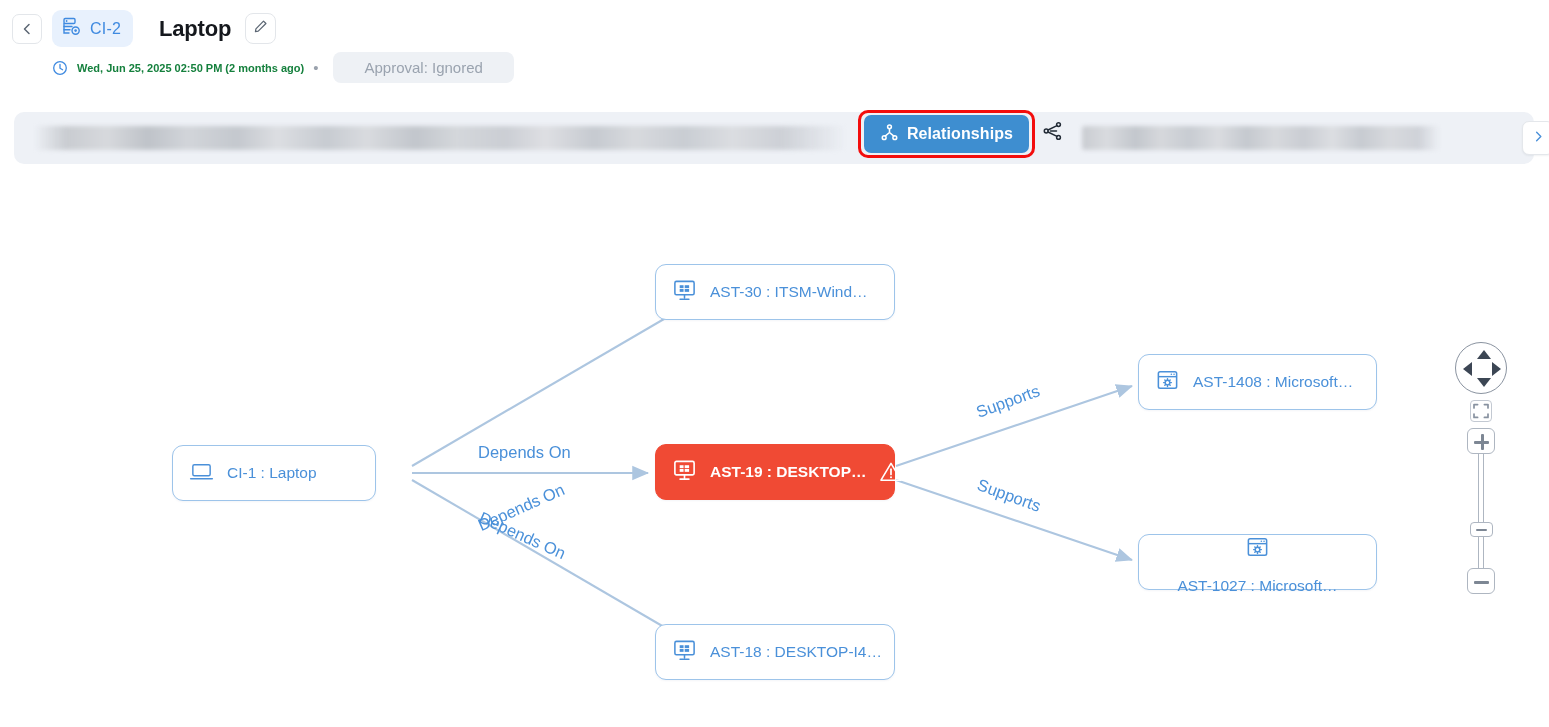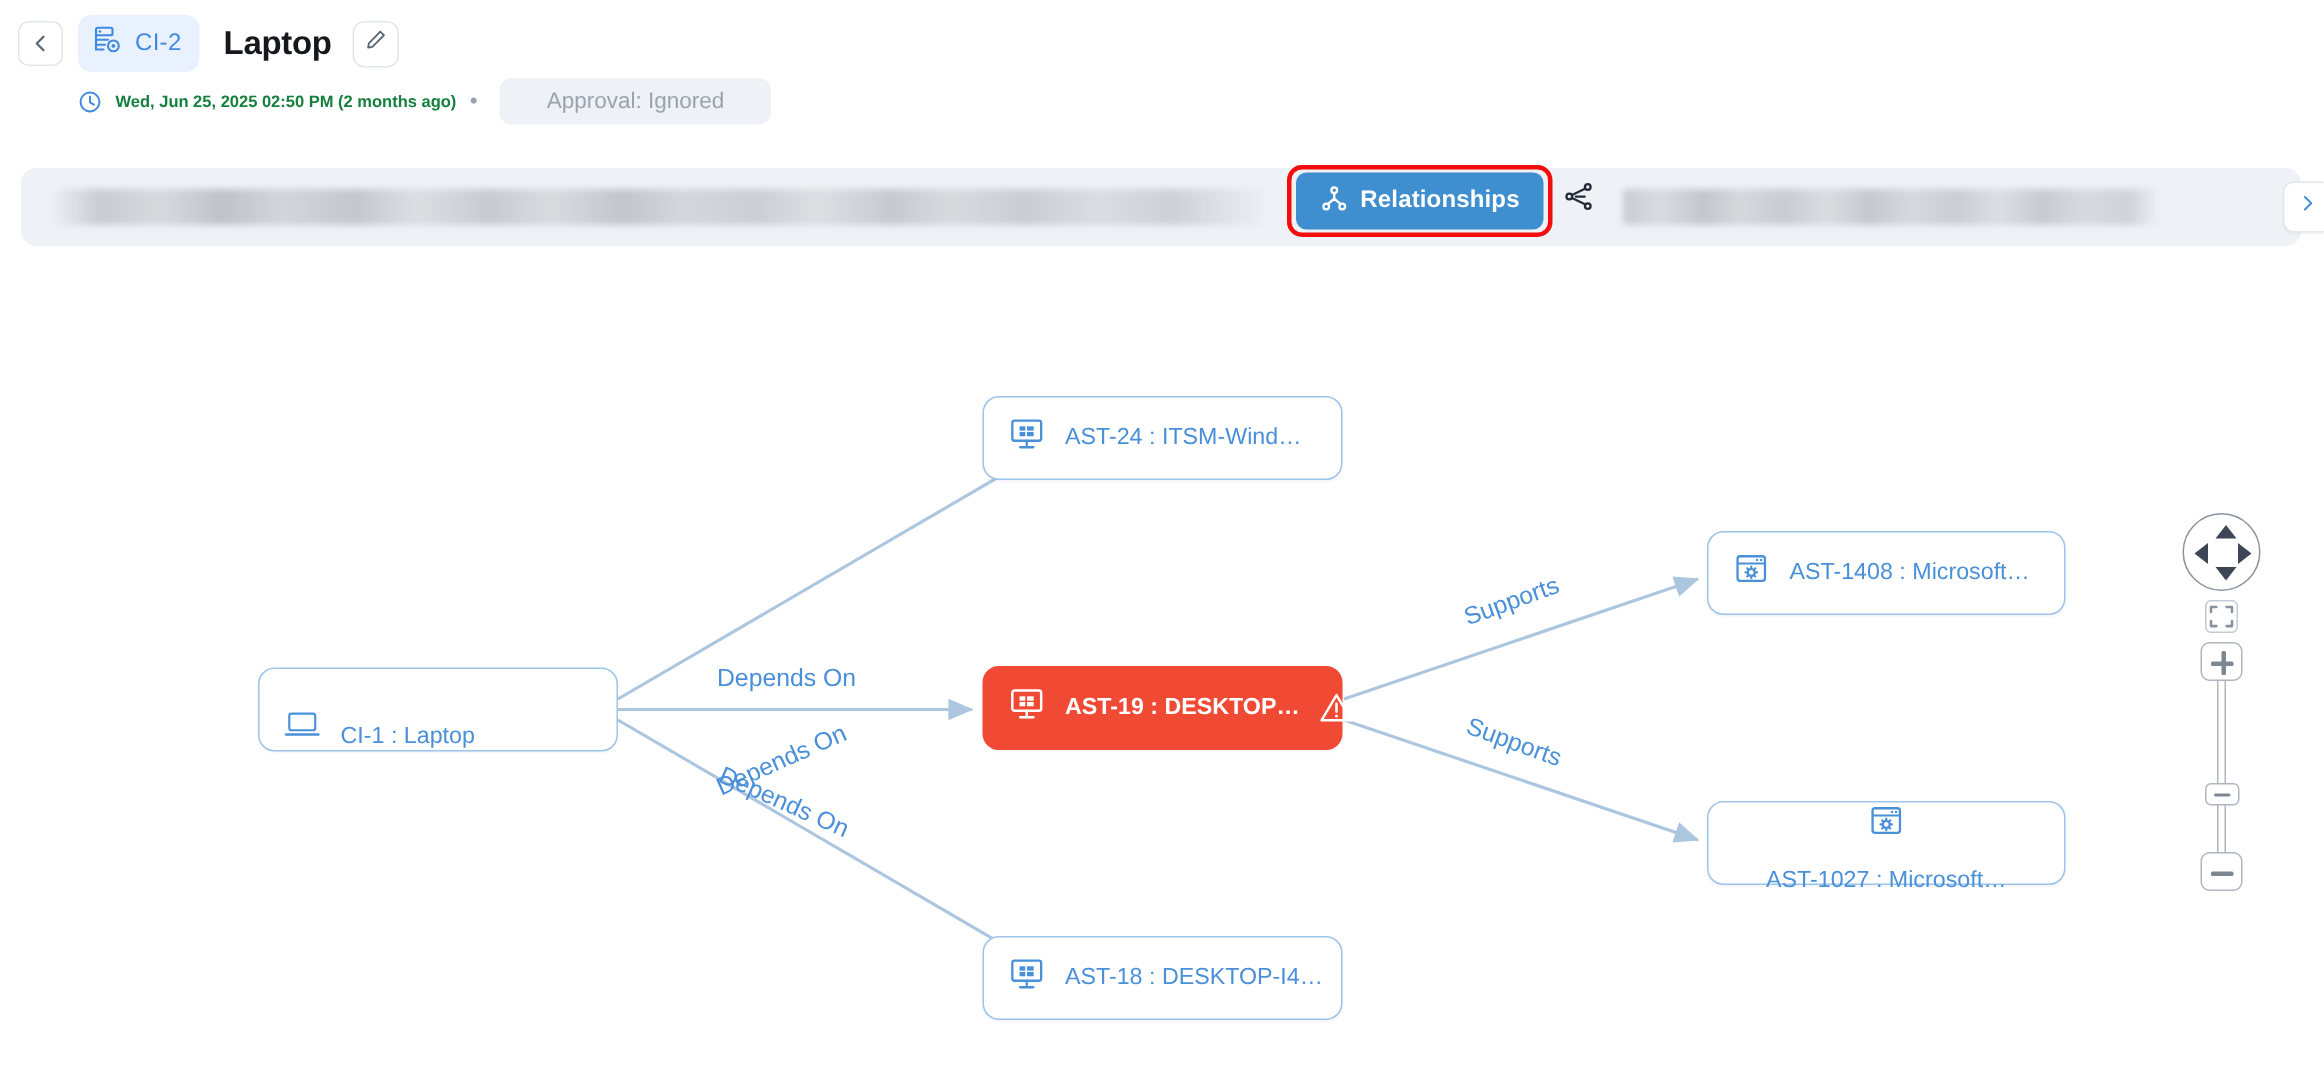--- a/index.html
+++ b/index.html
@@ -20,21 +20,21 @@
     background:#fff; display:flex; align-items:center; justify-content:center;
     cursor:pointer;
   }
   .back-btn svg { display:block; }
   .ci-badge {
     display:flex; align-items:center; gap:8px;
     background:#e8f1fd; border-radius:9px; padding:6px 12px 6px 9px;
     cursor:pointer;
   }
   .ci-badge-text { color:#3f8ae0; font-size:16px; font-weight:400; letter-spacing:.2px; }
-  .page-title { font-size:22px; font-weight:700; color:#15181d; letter-spacing:-.2px; margin-left:6px;}
+  .page-title { font-size:22px; font-weight:700; color:#15181d; letter-spacing:-.2px; margin-left:16px;}
   .edit-btn {
     width:31px; height:31px; border:1px solid #e3e6ea; border-radius:8px;
     background:#fff; display:flex; align-items:center; justify-content:center; cursor:pointer;
     margin-left:4px;
   }
   .hdr-row2 { position:absolute; left:52px; top:52px; display:flex; align-items:center; gap:9px; }
   .clock-icon { display:flex; align-items:center; }
   .meta-date { font-size:11px; color:#15803d; font-weight:700; }
   .meta-dot { color:#9aa2ad; font-size:15px; line-height:1; }
   .approval-chip {
@@ -94,21 +94,21 @@
   .canvas { position:absolute; left:0; top:168px; width:1549px; height:559px; background:#fff; overflow:hidden; }
   .edges { position:absolute; left:0; top:0; width:1549px; height:559px; }
 
   .node {
     position:absolute; display:flex; align-items:center; gap:13px;
     border:1.6px solid #9dc4ea; background:#fff; border-radius:11px;
     padding:0 16px; height:56px; cursor:pointer;
     box-shadow:0 1px 2px rgba(30,60,110,.05);
   }
   .node .label { color:#4a90d9; font-size:15.5px; font-weight:400; white-space:nowrap; }
-  .node.root { left:172px; top:277px; width:240px;align-items:flex-end; }
+  .node.root { left:172px; top:277px; width:204px; }
   .node.n-top { left:655px; top:96px; width:240px; }
   .node.n-bottom { left:655px; top:456px; width:240px; }
   .node.n-r1 { left:1138px; top:186px; width:239px; }
   .node.n-r2 { left:1138px; top:366px; width:239px;flex-direction:column; }
   .node.alert {
     left:655px; top:276px; width:240px;
     background:#f04a34; border-color:#f04a34;
     justify-content:flex-start;
   }
   .node.alert .label { color:#fff; font-weight:700; font-size:15.5px; }
@@ -287,21 +287,21 @@
       <span>
         <svg width="25" height="25" viewBox="0 0 26 26">
           <rect x="3" y="3.5" width="20" height="14" rx="1.6" fill="none" stroke="#4a90d9" stroke-width="1.6"></rect>
           <rect x="8" y="7.5" width="4" height="3" fill="#4a90d9"></rect>
           <rect x="13.2" y="7.5" width="4.6" height="3" fill="#4a90d9"></rect>
           <rect x="8" y="11.4" width="4" height="3" fill="#4a90d9"></rect>
           <rect x="13.2" y="11.4" width="4.6" height="3" fill="#4a90d9"></rect>
           <path d="M13 17.5 V20.5 M8.4 22 H17.6" stroke="#4a90d9" stroke-width="1.6" stroke-linecap="round"></path>
         </svg>
       </span>
-      <span class="label">AST-24 : ITSM-Wind…</span>
+      <span class="label">AST-30 : ITSM-Wind…</span>
     </div>
 
     <div class="node alert">
       <span>
         <svg width="25" height="25" viewBox="0 0 26 26">
           <rect x="3" y="3.5" width="20" height="14" rx="1.6" fill="none" stroke="#fff" stroke-width="1.7"></rect>
           <rect x="8" y="7.5" width="4" height="3" fill="#fff"></rect>
           <rect x="13.2" y="7.5" width="4.6" height="3" fill="#fff"></rect>
           <rect x="8" y="11.4" width="4" height="3" fill="#fff"></rect>
           <rect x="13.2" y="11.4" width="4.6" height="3" fill="#fff"></rect>

